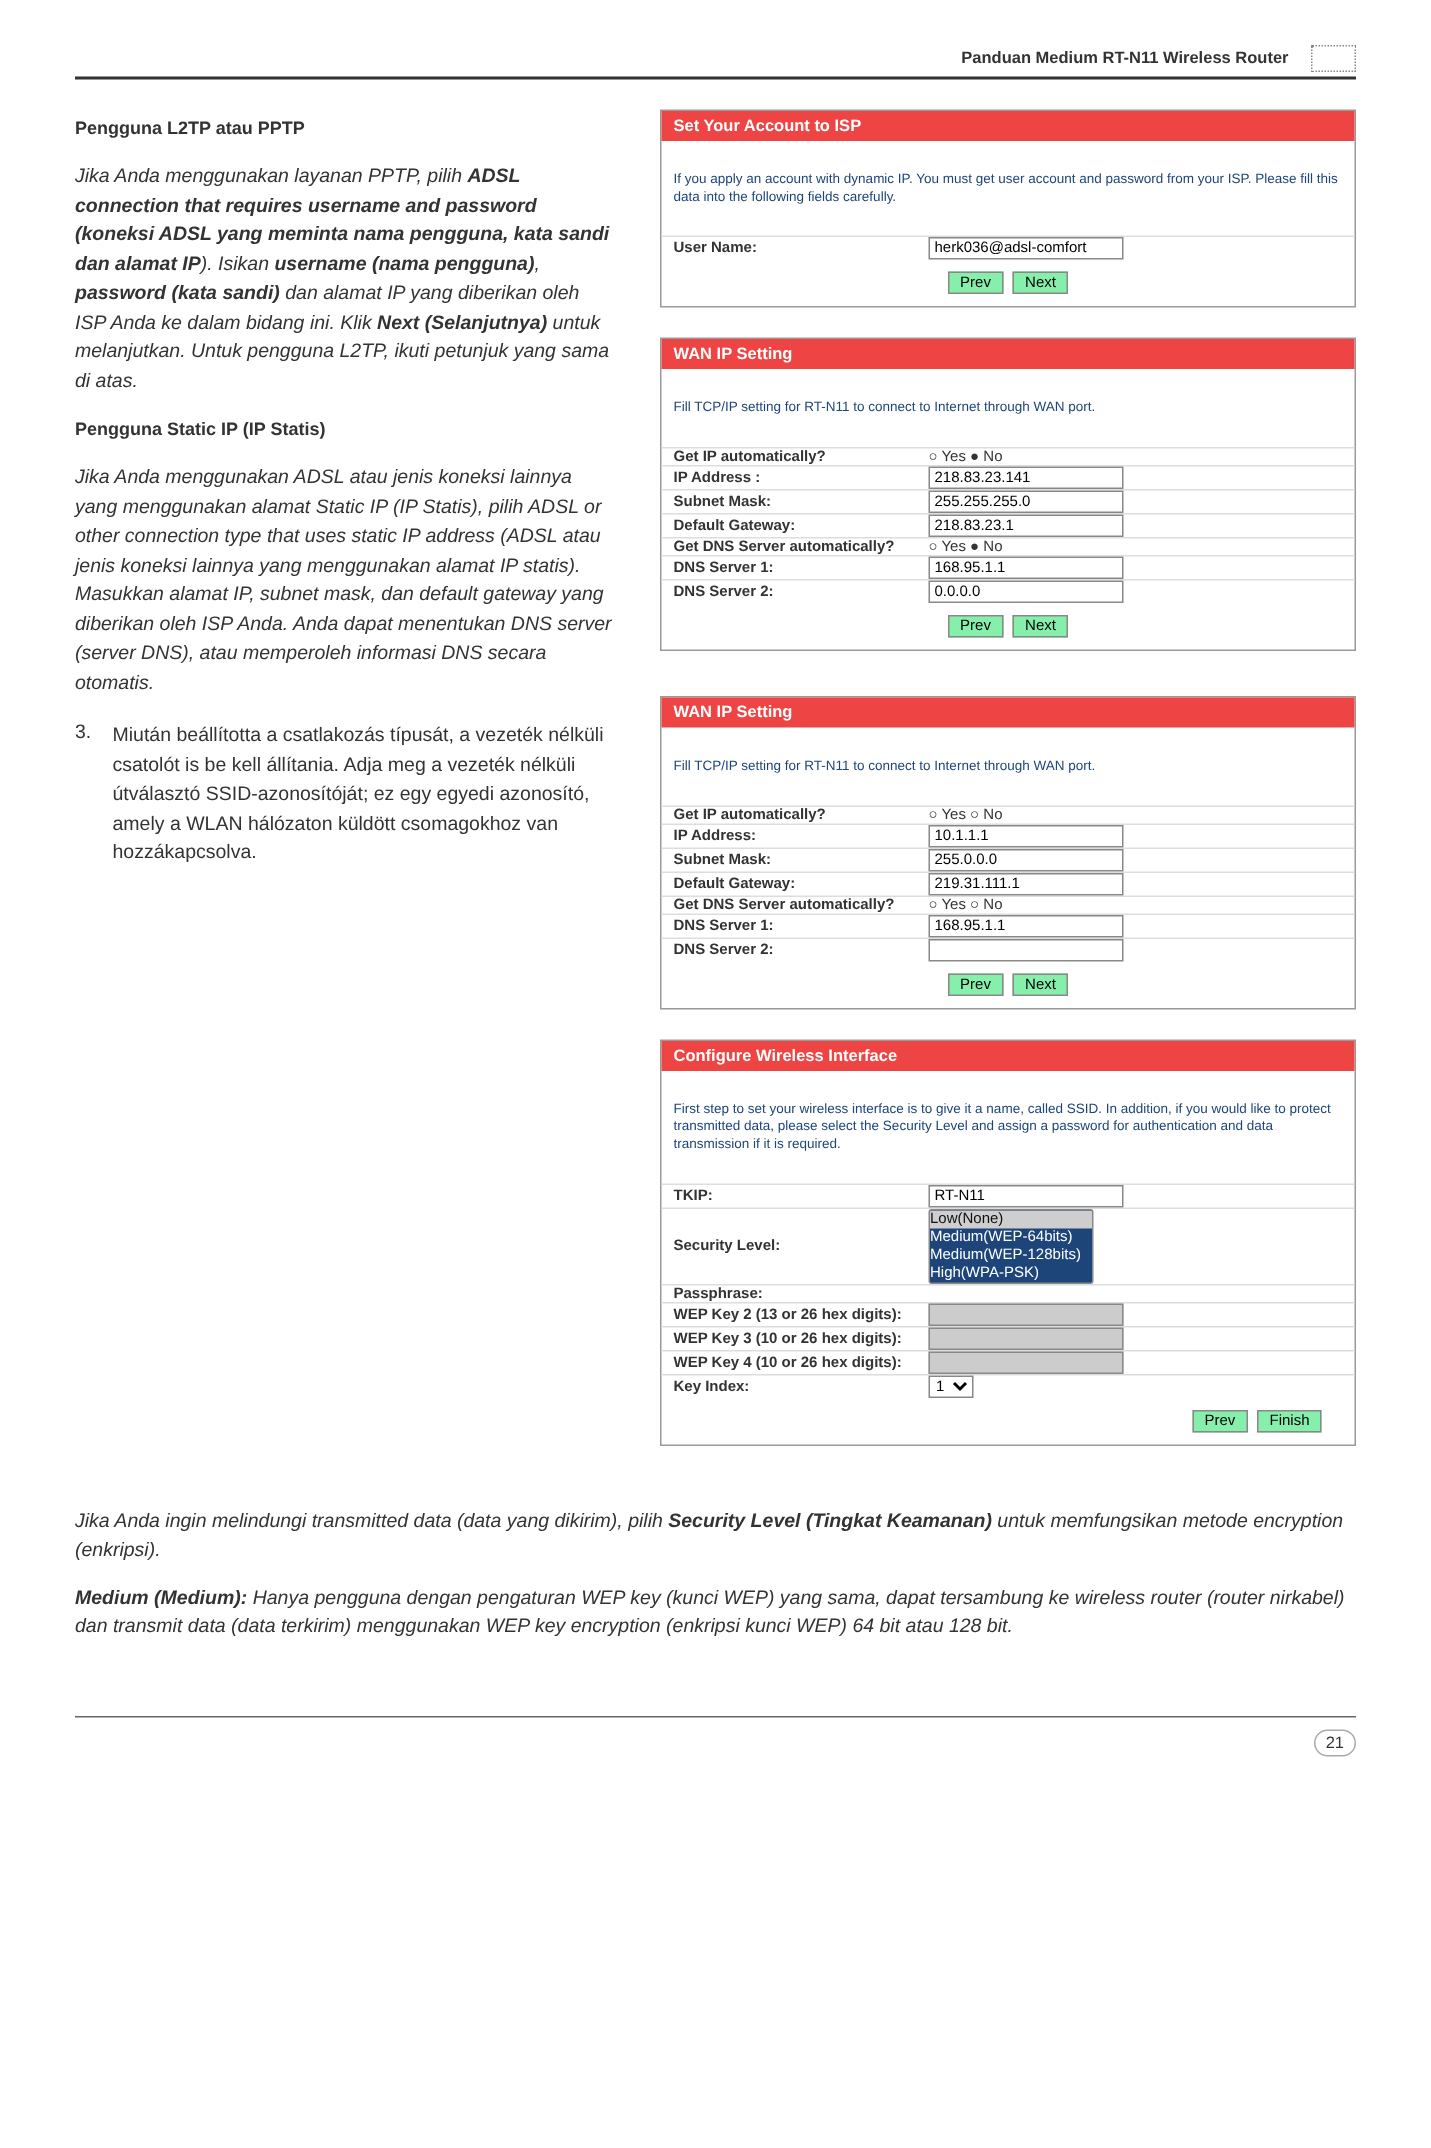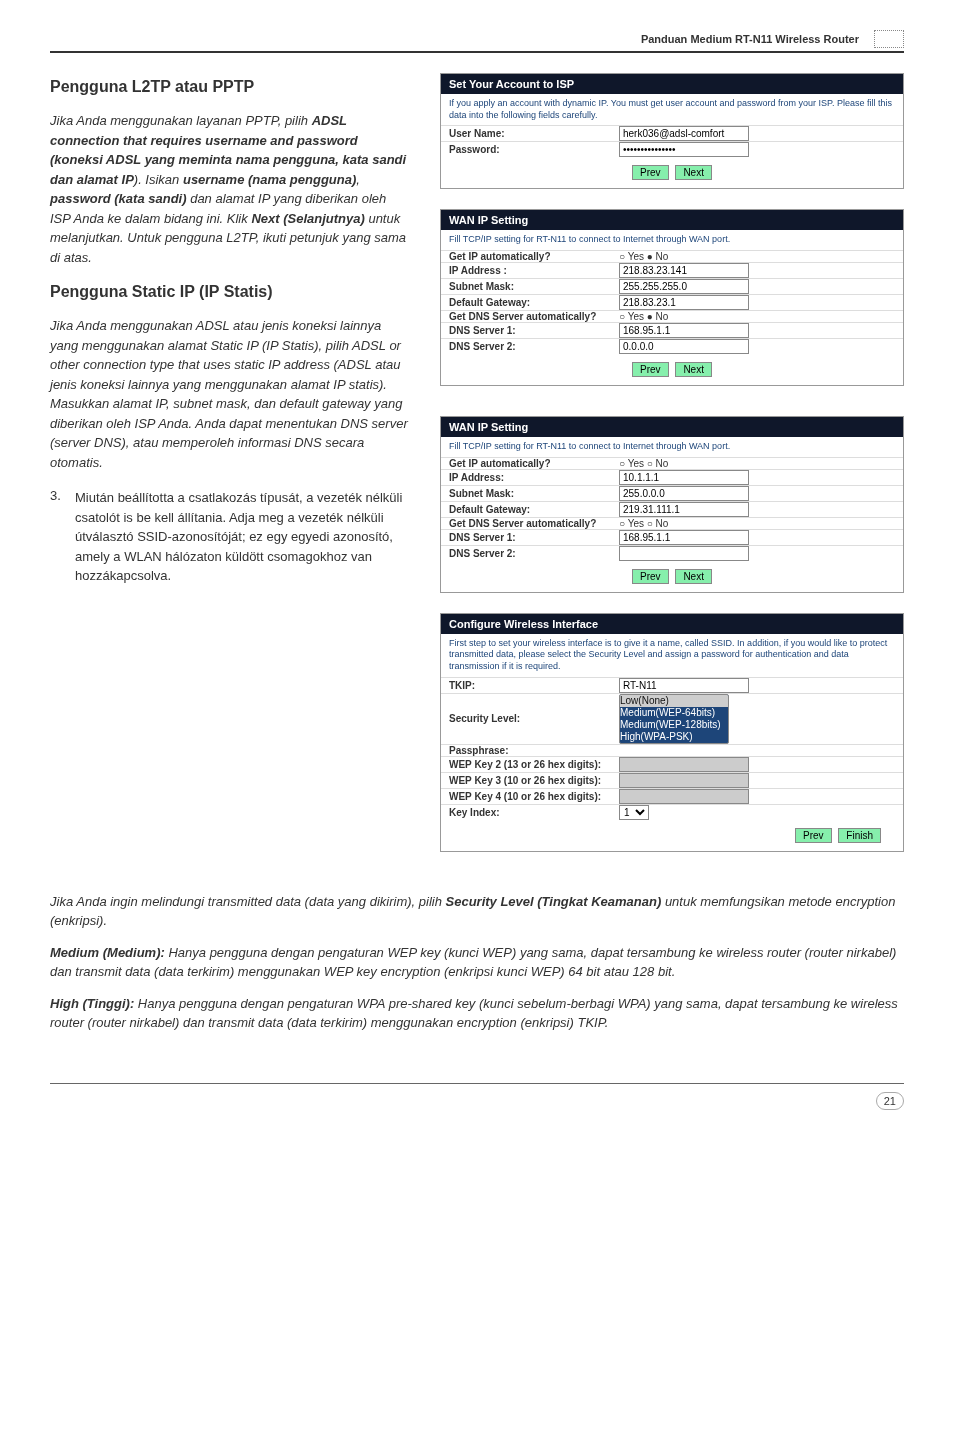--- a/index.html
+++ b/index.html
@@ -3,25 +3,25 @@
   <meta charset="utf-8">
   <style>
     * { margin: 0; padding: 0; box-sizing: border-box; }
     body { font-family: Arial, Helvetica, sans-serif; font-size: 13px; color: #333; background: #fff; width: 954px; padding: 30px 50px; }
     .header-bar { display: flex; justify-content: flex-end; align-items: center; border-bottom: 2px solid #333; padding-bottom: 3px; margin-bottom: 20px; }
     .header-title { font-size: 11px; font-weight: bold; margin-right: 15px; }
     .header-icon { width: 30px; height: 18px; border: 1px dotted #888; }
     .two-col { display: flex; gap: 30px; }
     .left-col { flex: 0 0 360px; }
     .right-col { flex: 1; }
-    h2 { font-size: 16px; font-weight: bold; margin-bottom: 15px; margin-top: 5px; }
+    h2 { font-size: 12px; font-weight: bold; margin-bottom: 15px; margin-top: 5px; }
     p { font-size: 13px; line-height: 1.5; margin-bottom: 16px; font-style: italic; }
     .panel { border: 1px solid #999; margin-bottom: 20px; font-size: 10px; background: #fff; }
-    .panel-header { background: #0f172a; color: #fff; padding: 4px 8px; font-size: 11px; font-weight: bold; }
-    .panel-desc { padding: 4px 8px; color: #1d4579; font-size: 9px; line-height: 1.3; }
+    .panel-header { background: #ef4444; color: #fff; padding: 4px 8px; font-size: 11px; font-weight: bold; }
+    .panel-desc { padding: 20px 8px; color: #1d4579; font-size: 9px; line-height: 1.3; }
     .panel-row { display: flex; align-items: center; padding: 0 8px; border-top: 1px solid #ddd; }
     .panel-label { flex: 0 0 170px; font-weight: bold; font-size: 10px; }
     .panel-value input[type="text"], .panel-value input[type="password"] { border: 1px solid #888; padding: 1px 3px; font-size: 10px; width: 130px; }
     .panel-buttons { text-align: center; padding: 8px; }
     .panel-buttons button { font-size: 10px; padding: 1px 7px; margin: 0 2px; border: 1px solid #888; background: #86efac; }
     .panel-value select { border: 1px solid #888; font-size: 10px; width: 110px; background: #1d4579; color: #fff; }
     .panel-value .select-plain { background: #fff; color: #000; width: 30px; }
     ol { list-style: none; }
     ol li { display: flex; }
     ol li .num { flex: 0 0 25px; }
@@ -55,24 +55,20 @@
   </div>
 
   <div class="right-col">
 
     <div class="panel">
       <div class="panel-header">Set Your Account to ISP</div>
       <div class="panel-desc">If you apply an account with dynamic IP. You must get user account and password from your ISP. Please fill this data into the following fields carefully.</div>
       <div class="panel-row">
         <div class="panel-label">User Name:</div>
         <div class="panel-value"><input type="text" value="herk036@adsl-comfort" style=""></div>
-      </div>
-      <div class="panel-row">
-        <div class="panel-label">Password:</div>
-        <div class="panel-value"><input type="text" value="•••••••••••••••" style=""></div>
       </div>
       <div class="panel-buttons">
         <button>Prev</button>
         <button>Next</button>
       </div>
     </div>
 
     <div class="panel">
       <div class="panel-header">WAN IP Setting</div>
       <div class="panel-desc">Fill TCP/IP setting for RT-N11 to connect to Internet through WAN port.</div>
@@ -187,18 +183,17 @@
         <button>Prev</button>
         <button>Finish</button>
       </div>
     </div>
   </div>
 </div>
 
 <div class="bottom-section" style="margin-top:20px;">
   <p><span>Jika Anda ingin melindungi transmitted data (data yang dikirim), pilih </span><b>Security Level (Tingkat Keamanan)</b><span> untuk memfungsikan metode encryption (enkripsi).</span></p>
   <p><b>Medium (Medium):</b><span> Hanya pengguna dengan pengaturan WEP key (kunci WEP) yang sama, dapat tersambung ke wireless router (router nirkabel) dan transmit data (data terkirim) menggunakan WEP key encryption (enkripsi kunci WEP) 64 bit atau 128 bit.</span></p>
-  <p><b>High (Tinggi):</b><span> Hanya pengguna dengan pengaturan WPA pre-shared key (kunci sebelum-berbagi WPA) yang sama, dapat tersambung ke wireless router (router nirkabel) dan transmit data (data terkirim) menggunakan encryption (enkripsi) TKIP.</span></p>
 </div>
 
 <div class="footer-line">
   <span class="page-num">21</span>
 </div>
 
 </body></html>

